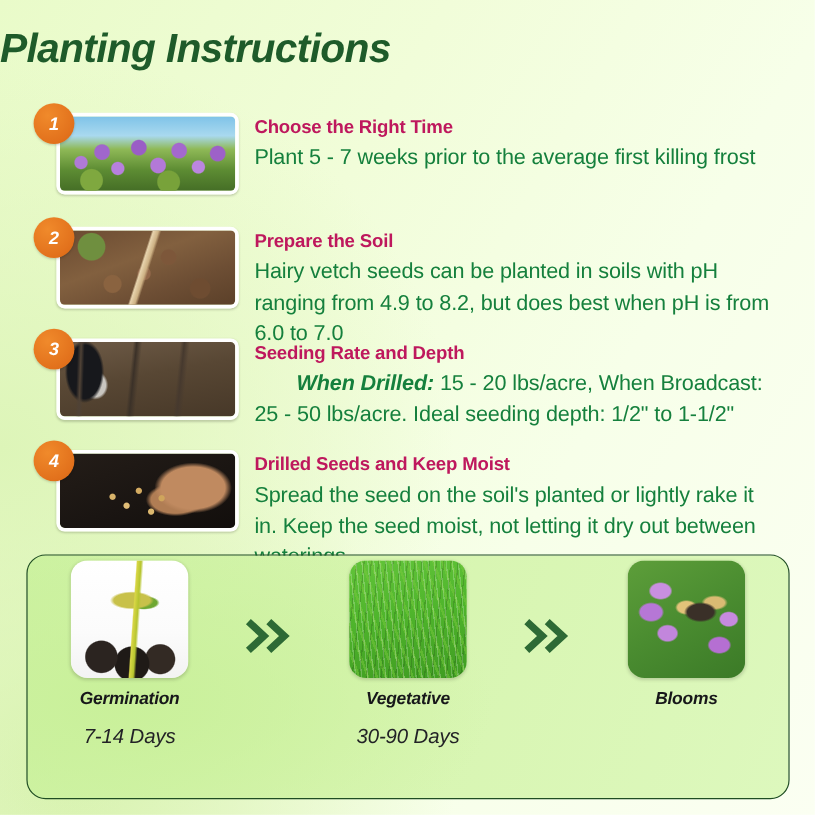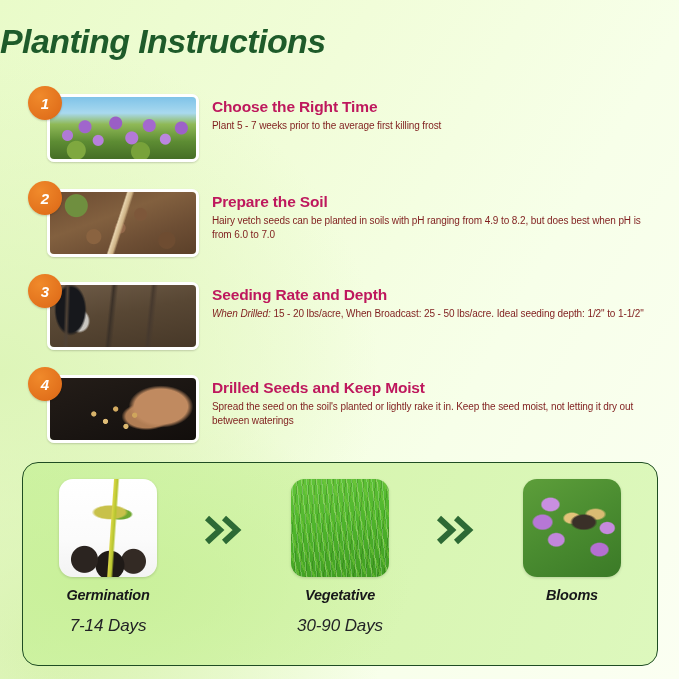--- a/index.html
+++ b/index.html
@@ -53,42 +53,42 @@
     z-index: 4;
     box-shadow: 0 1px 2px rgba(0,0,0,.18);
   }
 
   .step-text { position: absolute; left: 184px; top: 12px; width: 432px; }
   .step-head {
     font-size: 15.5px; font-weight: bold; color: #be185d;
     letter-spacing: -0.15px; margin: 0 0 3px 0;
   }
   .step-body {
-    font-size: 10px; color: #7f1d1d; line-height: 1.42;
+    font-size: 18px; color: #15803d; line-height: 1.42;
     letter-spacing: -0.1px; margin: 0;
   }
-  .step-body b { font-weight: normal; font-style: italic; }
+  .step-body b { font-weight: bold; font-style: italic; margin-left: 35px; }
 
   
   .panel {
     position: absolute;
     left: 22px; top: 462px; width: 636px; height: 204px;
     box-sizing: border-box;
     border: 1.6px solid #1f4d23;
     border-radius: 16px;
     background:
       radial-gradient(ellipse 70% 110% at 12% 60%, #c9f09a 0%, rgba(201,240,154,0) 70%),
       linear-gradient(110deg, #cdf2a2 0%, #d7f5b0 45%, #ddf8bd 100%);
     overflow: hidden;
   }
   .stages {
     position: absolute; inset: 0;
     display: flex; align-items: flex-start; justify-content: center;
   }
-  .stage { width: 170px; text-align: center; padding-top: 16px; }
+  .stage { width: 170px; text-align: center; padding-top: 4px; }
   .stage-img {
     width: 98px; height: 98px; margin: 0 auto 10px auto;
     border-radius: 14px; overflow: hidden; position: relative;
     box-shadow: 0 1px 3px rgba(0,0,0,.16);
   }
   .stage-img > .art { position: absolute; inset: 0; }
   .stage-name {
     font-size: 14.5px; font-weight: bold; font-style: italic;
     color: #17171a; letter-spacing: -0.2px; margin-bottom: 12px;
   }

